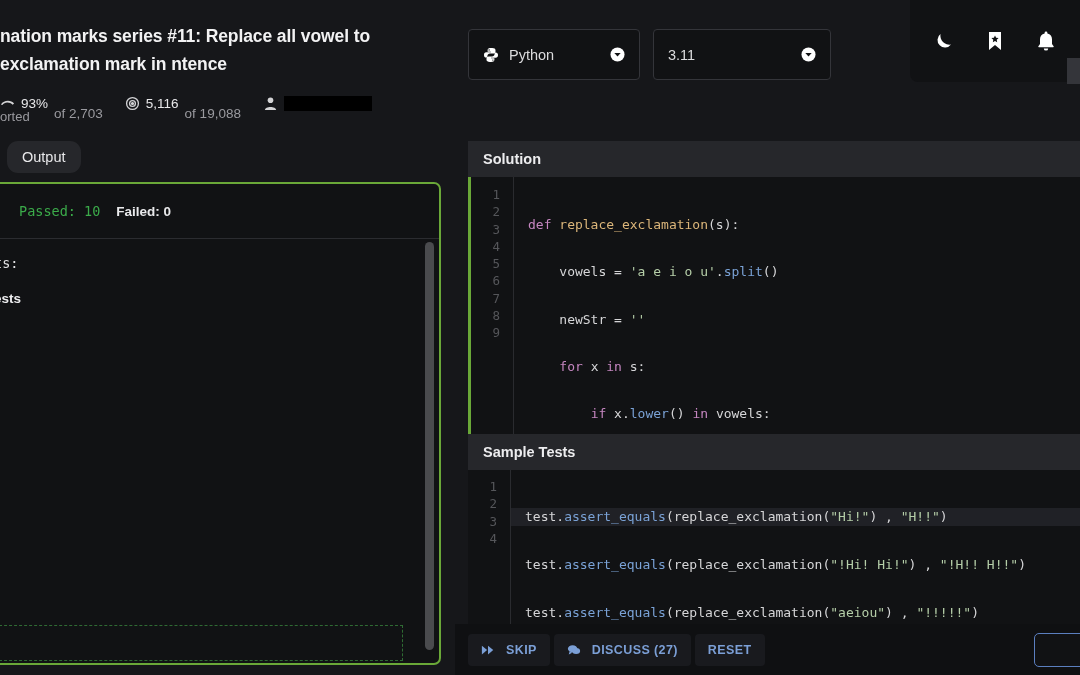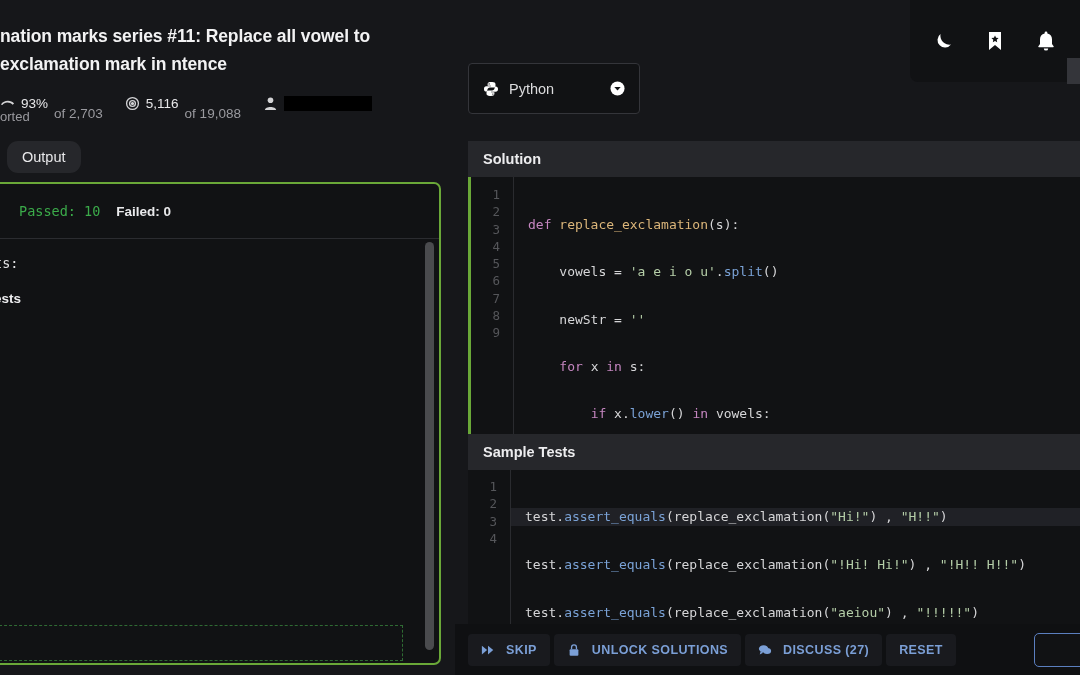--- a/index.html
+++ b/index.html
@@ -96,21 +96,21 @@
   }
 
   
   .topbar { position: absolute; left: 0; top: 0; width: 625px; height: 106px; }
   .selector {
     position: absolute; top: 29px; height: 51px;
     background: #111214; border: 1px solid #34353a; border-radius: 4px;
     display: flex; align-items: center; padding: 0 14px;
     color: #dcdcde; font-size: 14.5px;
   }
-  .sel-lang { left: 13px; width: 172px; margin-top: 34px; }
+  .sel-lang { left: 13px; width: 172px; }
   .sel-ver  { left: 198px; width: 178px; }
   .sel-label { flex: 1; display: flex; align-items: center; gap: 10px; }
   .caret { width: 15px; height: 15px; color: #fff; }
   .caret svg { display: block; }
   .py-ico { width: 16px; height: 16px; display: block; }
 
   .icon-cluster {
     position: absolute; right: 0px; top: 0px; width: 170px; height: 82px;
     background: #111214; border-bottom-left-radius: 8px;
     display: flex; align-items: center; justify-content: space-around;
@@ -278,20 +278,31 @@
           <span>Python</span>
         </span>
         <span class="caret">
           <svg viewBox="0 0 16 16" width="15" height="15" fill="currentColor">
             <circle cx="8" cy="8" r="7.5" fill="#ffffff"></circle>
             <path d="M4.6 6.5 L8 10 L11.4 6.5 Z" fill="#111214"></path>
           </svg>
         </span>
       </div>
 
+      <div class="selector sel-ver">
+        <span class="sel-label">
+          <span>3.11</span>
+        </span>
+        <span class="caret">
+          <svg viewBox="0 0 16 16" width="15" height="15" fill="currentColor">
+            <circle cx="8" cy="8" r="7.5" fill="#ffffff"></circle>
+            <path d="M4.6 6.5 L8 10 L11.4 6.5 Z" fill="#111214"></path>
+          </svg>
+        </span>
+      </div>
 
       <div class="icon-cluster">
         <span class="hdr-icon">
           <svg viewBox="0 0 24 24" width="24" height="24" fill="currentColor">
             <path d="M19 15.5A9 9 0 0 1 8.5 5 7.5 7.5 0 1 0 19 15.5z"></path>
           </svg>
         </span>
         <span class="hdr-icon">
           <svg viewBox="0 0 24 24" width="24" height="24" fill="currentColor">
             <path d="M6 3h12v18l-6-5-6 5V3z"></path>
@@ -364,29 +375,20 @@
           <svg viewBox="0 0 16 16" width="14" height="14" fill="currentColor">
             <path d="M1 3 L7 8 L1 13 Z"></path>
               <path d="M8 3 L14 8 L8 13 Z"></path>
           </svg>
         </span>
         <span>SKIP</span>
       </div>
       <div class="bbtn">
         <span class="bico">
           <svg viewBox="0 0 16 16" width="14" height="14" fill="currentColor">
-            <rect x="3" y="7" width="10" height="7.5" rx="1.2"></rect>
-            <path d="M5.2 7 V5 a2.8 2.8 0 0 1 5.6 0 V7" fill="none" stroke="currentColor" stroke-width="1.5"></path>
-          </svg>
-        </span>
-        <span>UNLOCK SOLUTIONS</span>
-      </div>
-      <div class="bbtn">
-        <span class="bico">
-          <svg viewBox="0 0 16 16" width="14" height="14" fill="currentColor">
             <ellipse cx="6.4" cy="6.6" rx="5.4" ry="4"></ellipse>
             <ellipse cx="10.4" cy="9.2" rx="4.6" ry="3.4"></ellipse>
             <path d="M3 9.5 L2 13 L6 11 Z"></path>
           </svg>
         </span>
         <span>DISCUSS (27)</span>
       </div>
       <div class="bbtn plain">
         <span>RESET</span>
       </div>

